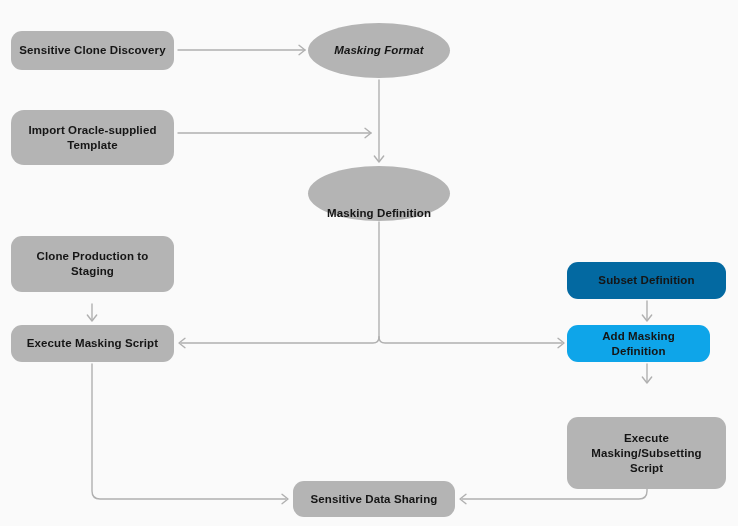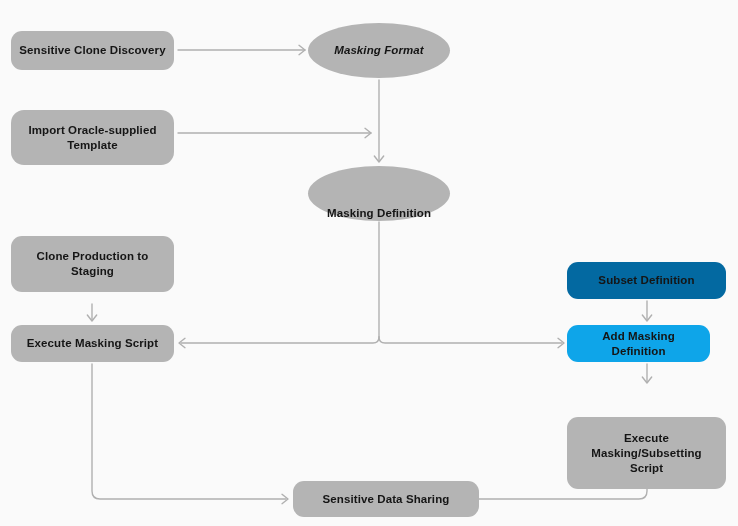--- a/index.html
+++ b/index.html
@@ -123,17 +123,17 @@
         <span class="label">Execute Masking Script</span>
       </div>
       <div class="node box" style="left: 567px; top: 325px; width: 143px; height: 37px; background: #0ea5e9; color: rgb(21, 21, 21);">
         <span class="label">Add Masking Definition</span>
       </div>
       <div class="node box" style="left: 567px; top: 409px; width: 159px; height: 72px; background: rgb(180, 180, 180); color: rgb(21, 21, 21); margin-top: 8px;">
         <span class="label">Execute
 Masking/Subsetting
 Script</span>
       </div>
-      <div class="node box" style="left: 293px; top: 481px; width: 186px; height: 36px; background: rgb(180, 180, 180); color: rgb(21, 21, 21);">
+      <div class="node box" style="left: 293px; top: 481px; width: 162px; height: 36px; background: rgb(180, 180, 180); color: rgb(21, 21, 21);">
         <span class="label">Sensitive Data Sharing</span>
       </div>
     </div>
 </div>
 
 </body></html>

